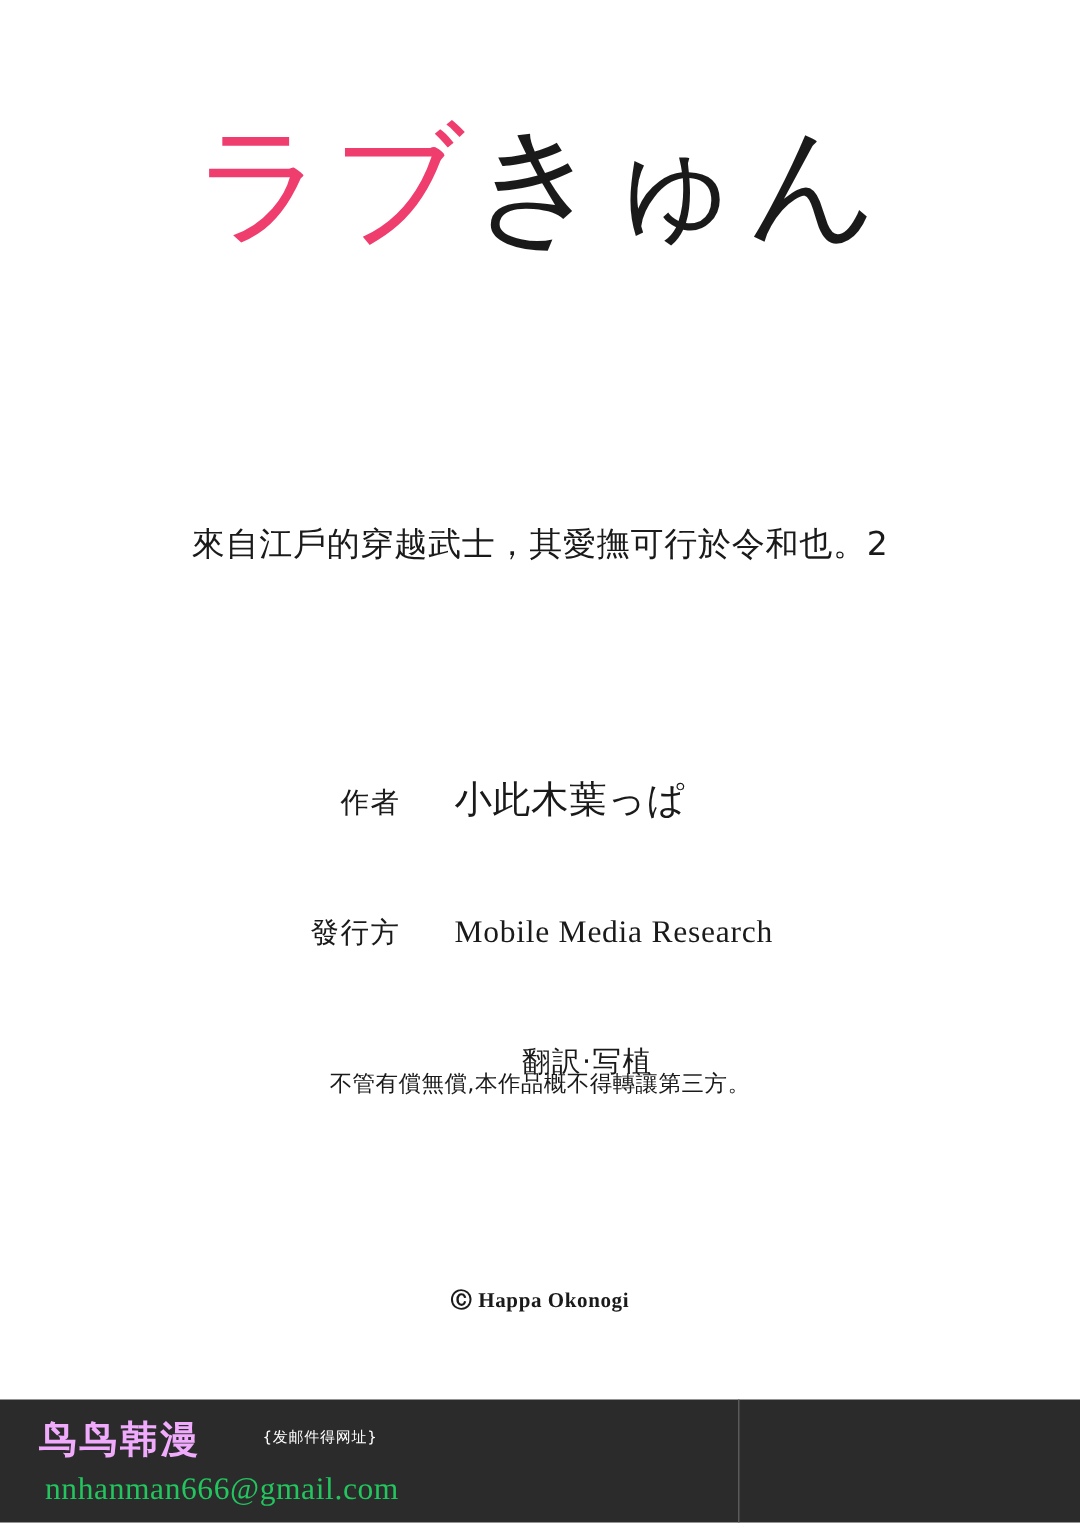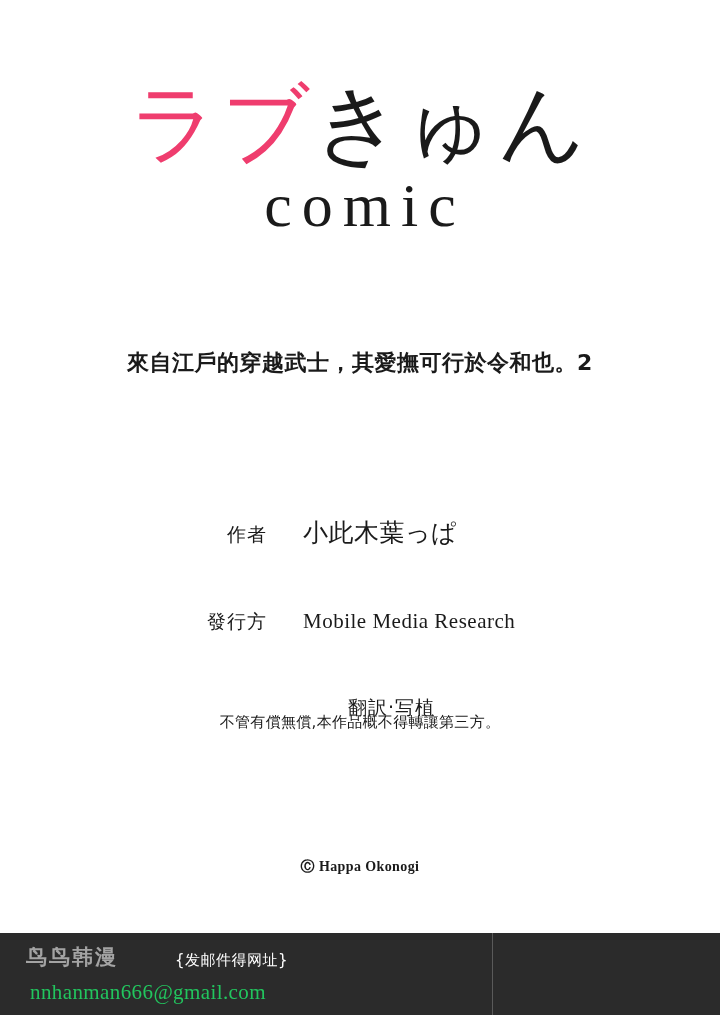--- a/index.html
+++ b/index.html
@@ -54,21 +54,21 @@
 
   
   .doc-title {
     position: absolute;
     top: 348px;
     left: 0;
     width: 720px;
     text-align: center;
     font-family: "DejaVu Sans", sans-serif;
     font-size: 22px;
-    font-weight: 700;
+    font-weight: 400;
     color: #1a1a1a;
     letter-spacing: 0.5px;
   }
 
   
   .credits {
     position: absolute;
     top: 488px;
     left: 0;
     width: 720px;
@@ -147,31 +147,31 @@
   .footer-inner {
     position: relative;
     width: 720px;
     height: 82px;
   }
   .footer-brand {
     position: absolute;
     left: 26px;
     top: 10px;
     font-family: "DejaVu Sans", sans-serif;
-    font-size: 21px;
+    font-size: 25px;
     font-weight: 700;
-    color: #a3a3a3;
+    color: #f0abfc;
     letter-spacing: 2px;
   }
   .footer-tagline {
     position: absolute;
     left: 175px;
     top: 18px;
     font-family: "DejaVu Sans", sans-serif;
-    font-size: 15px;
+    font-size: 10px;
     color: #ffffff;
     letter-spacing: 0.5px;
   }
   .footer-email {
     position: absolute;
     left: 30px;
     top: 47px;
     font-family: "Liberation Serif", serif;
     font-size: 21px;
     color: #22c55e;
@@ -186,21 +186,20 @@
     background: #5a5a5a;
   }
 </style>
 </head>
 <body>
 
 <div class="page">
 
   <div class="logo-block">
     <div class="logo-jp"><span>ラブ</span><span class="dark">きゅん</span></div>
-    <div class="logo-comic">comic</div>
   </div>
 
   <div class="doc-title">來自江戶的穿越武士，其愛撫可行於令和也。2</div>
 
   <div class="credits">
     <div class="credit-row">
       <div class="credit-label">作者</div>
       <div class="credit-value">小此木葉っぱ</div>
     </div>
     <div class="credit-row">

